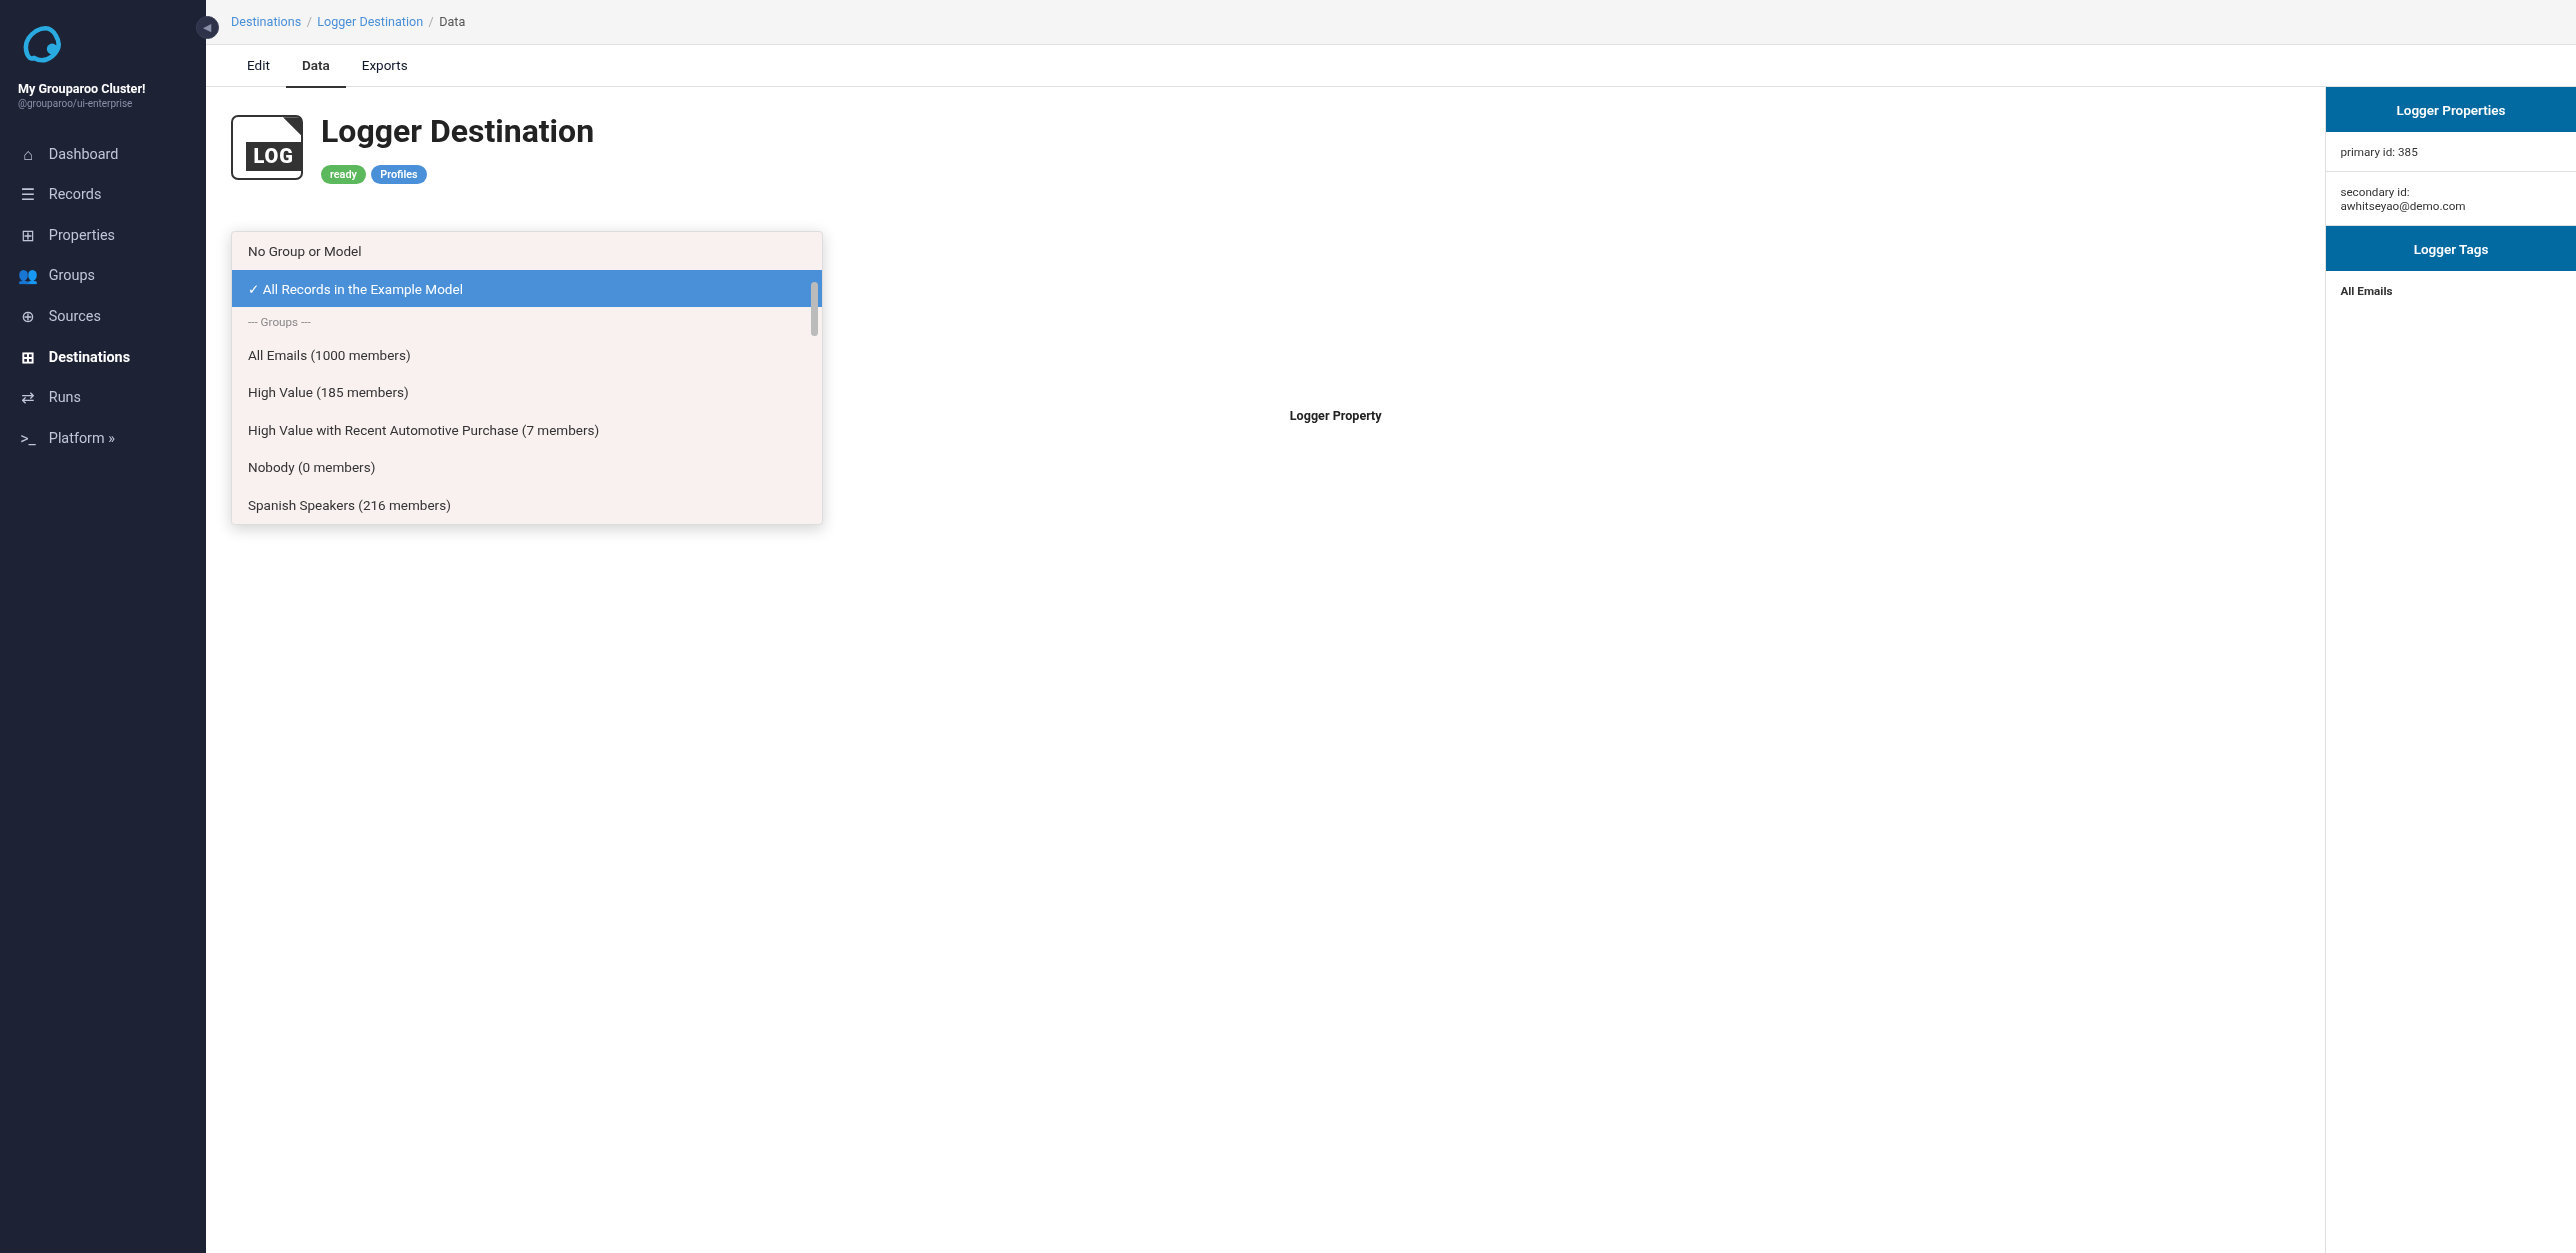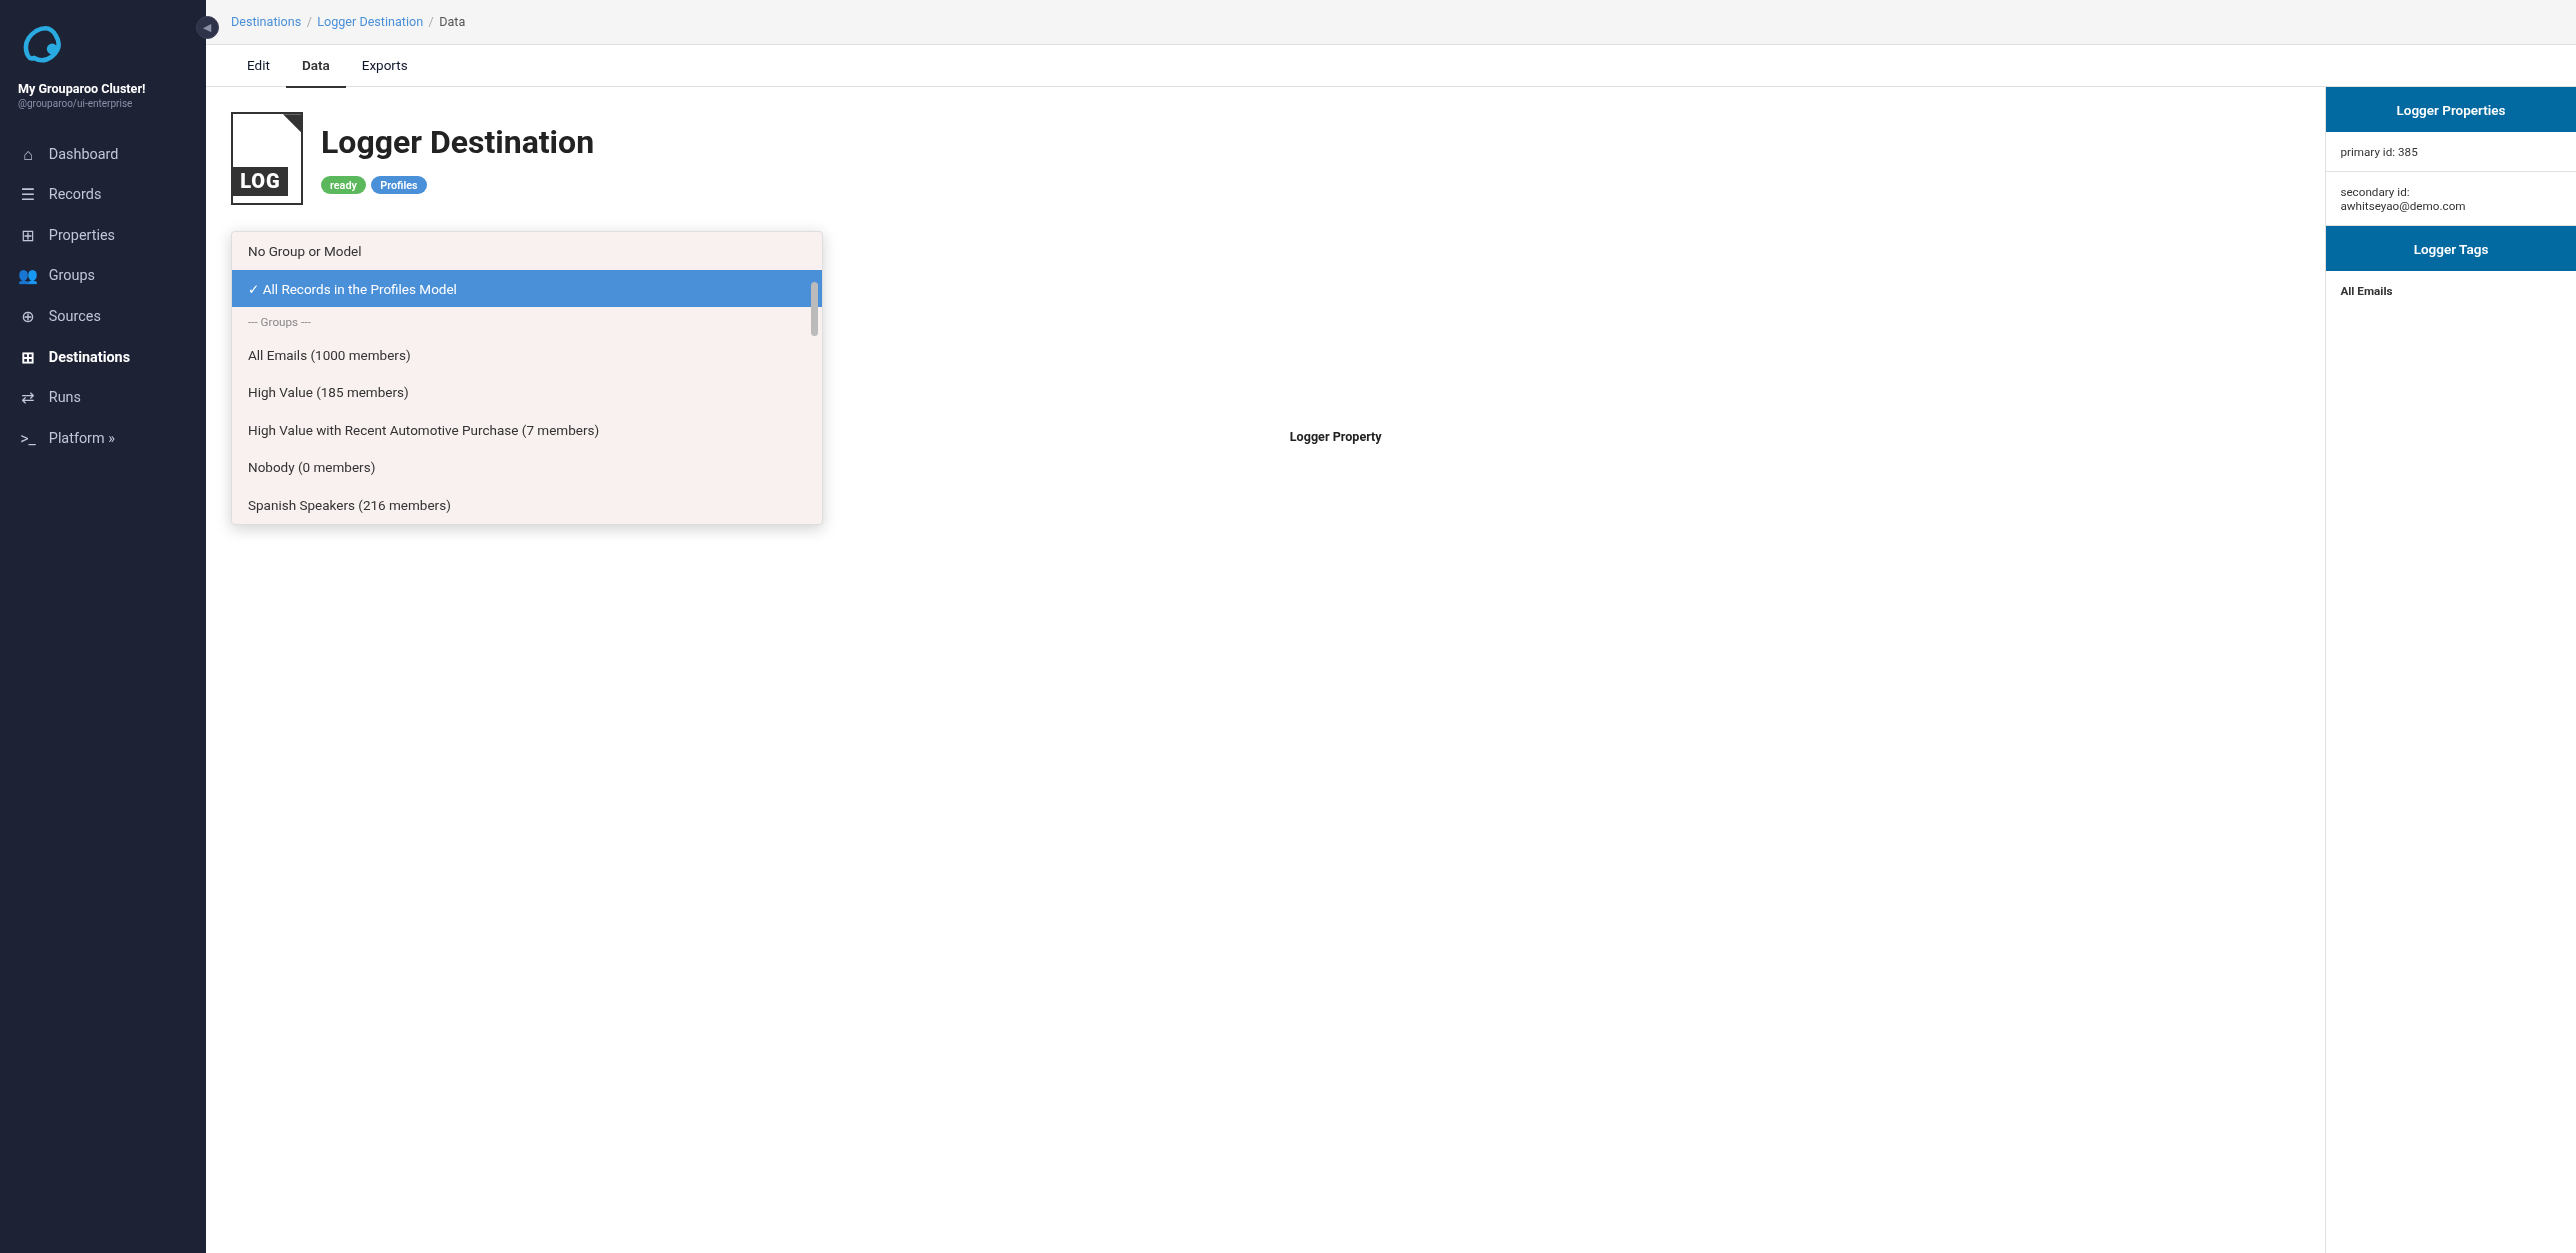--- a/index.html
+++ b/index.html
@@ -131,28 +131,28 @@
 
     
     .dest-header {
       display: flex;
       align-items: center;
       gap: 18px;
       margin-bottom: 18px;
     }
     .log-icon {
       width: 72px;
-      height: 93px;
+      height: 65px;
       background: #fff;
       border: 2.7px solid #333;
-      border-radius: 0;
+      border-radius: 7px;
       position: relative;
       display: flex;
       align-items: flex-end;
-      justify-content: flex-start;
+      justify-content: flex-end;
       padding-bottom: 7.2px;
       flex-shrink: 0;
     }
     .log-icon::before {
       content: '';
       position: absolute;
       top: 0;
       right: 0;
       width: 18px;
       height: 18px;
@@ -405,21 +405,21 @@
           <h1>Logger Destination</h1>
           <div class="badges">
             <span class="badge badge-ready">ready</span>
             <span class="badge badge-profiles">Profiles</span>
           </div>
         </div>
       </div>
 
       <div class="dropdown-overlay">
         <div class="dropdown-item">No Group or Model</div>
-        <div class="dropdown-item selected">✓ All Records in the Profiles Model</div>
+        <div class="dropdown-item selected">✓ All Records in the Example Model</div>
         <div class="dropdown-divider">--- Groups ---</div>
         <div class="dropdown-item">All Emails (1000 members)</div>
         <div class="dropdown-item">High Value (185 members)</div>
         <div class="dropdown-item">High Value with Recent Automotive Purchase (7 members)</div>
         <div class="dropdown-item">Nobody (0 members)</div>
         <div class="dropdown-item">Spanish Speakers (216 members)</div>
         <div class="dropdown-scrollbar"></div>
       </div>
 
       <div class="form-section">

